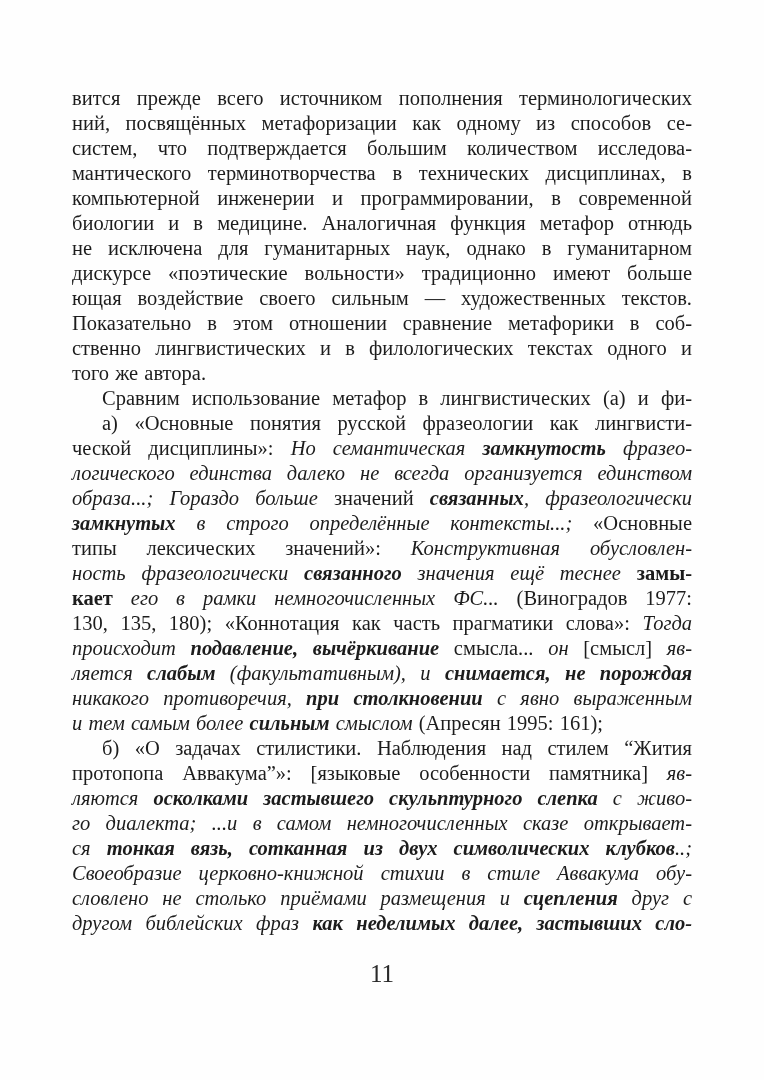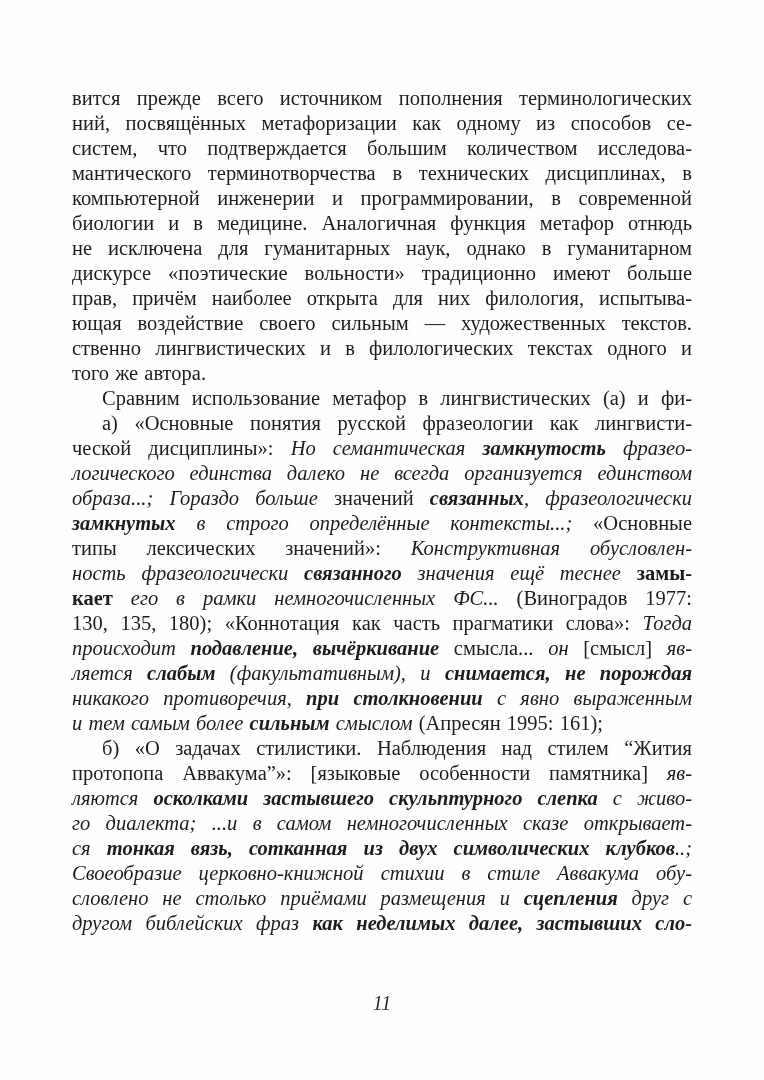--- a/index.html
+++ b/index.html
@@ -34,45 +34,44 @@
   }
   .line.last {
     text-align-last: left;
   }
   .run-r { font-style: normal; font-weight: normal; margin-top: 9px; }
   .run-i { font-style: italic; font-weight: normal; }
   .run-b { font-style: normal; font-weight: bold; margin-top: 48px; }
   .run-bi { font-style: italic; font-weight: bold; }
   .page-number {
     position: absolute;
-    top: 992px;
+    top: 960px;
     left: 0;
     width: 100%;
     text-align: center;
-    font-size: 20px;
+    font-size: 25px;
     color: #2a2a2a;
-    font-style: italic;
   }
 </style>
 </head>
 <body>
 
 <div class="page">
   <div class="text-block" id="text-block">
       <div class="para">
         <div class="line"><span class="run-r">вится прежде всего источником пополнения терминологических</span></div>
         <div class="line"><span class="run-r">ний, посвящённых метафоризации как одному из способов се-</span></div>
         <div class="line"><span class="run-r">систем, что подтверждается большим количеством исследова-</span></div>
         <div class="line"><span class="run-r">мантического терминотворчества в технических дисциплинах, в</span></div>
         <div class="line"><span class="run-r">компьютерной инженерии и программировании, в современной</span></div>
         <div class="line"><span class="run-r">биологии и в медицине. Аналогичная функция метафор отнюдь</span></div>
         <div class="line"><span class="run-r">не исключена для гуманитарных наук, однако в гуманитарном</span></div>
         <div class="line"><span class="run-r">дискурсе «поэтические вольности» традиционно имеют больше</span></div>
-        <div class="line"><span class="run-r">прав, причём наиболее открыта для них филология, испытыва-</span></div>
         <div class="line"><span class="run-r">ющая воздействие своего сильным — художественных текстов.</span></div>
+        <div class="line"><span class="run-r">Показательно в этом отношении сравнение метафорики в соб-</span></div>
         <div class="line"><span class="run-r">ственно лингвистических и в филологических текстах одного и</span></div>
         <div class="line last"><span class="run-r">того же автора.</span></div>
       </div>
       <div class="para indent">
         <div class="line"><span class="run-r">Сравним использование метафор в лингвистических (а) и фи-</span></div>
       </div>
       <div class="para indent">
         <div class="line"><span class="run-r">а) «Основные понятия русской фразеологии как лингвисти-</span></div>
         <div class="line"><span class="run-r">ческой дисциплины»: </span><span class="run-i">Но семантическая </span><span class="run-bi">замкнутость </span><span class="run-i">фразео-</span></div>
         <div class="line"><span class="run-i">логического единства далеко не всегда организуется единством</span></div>

